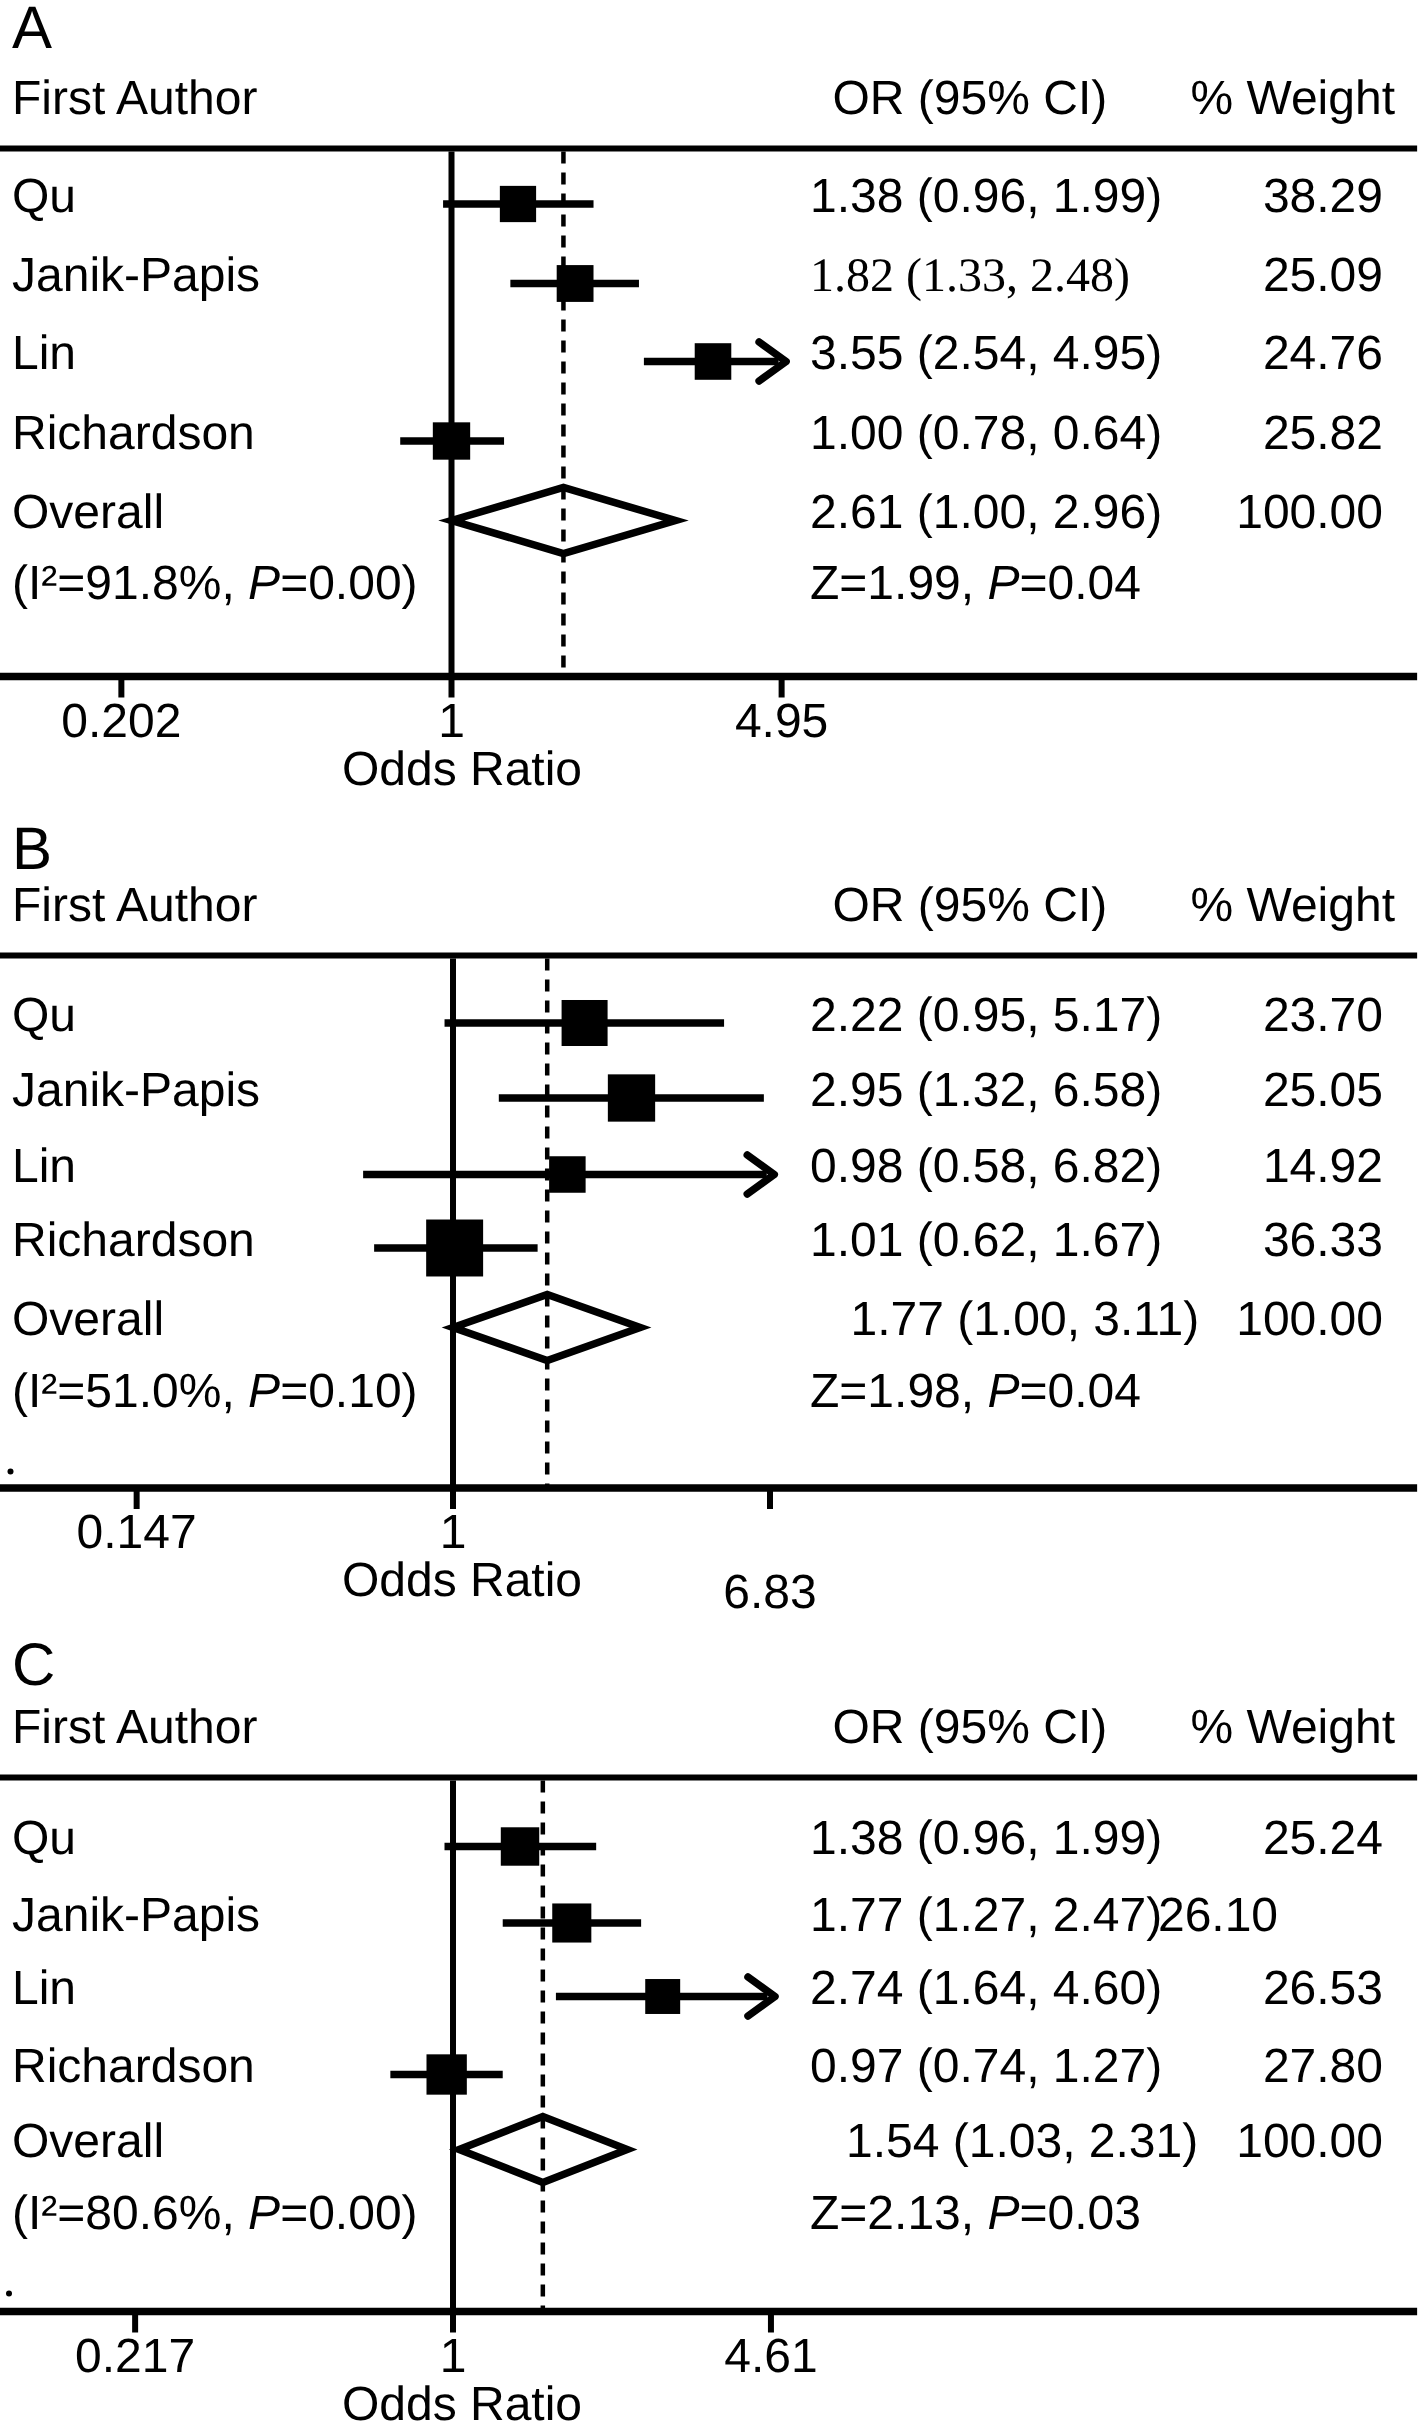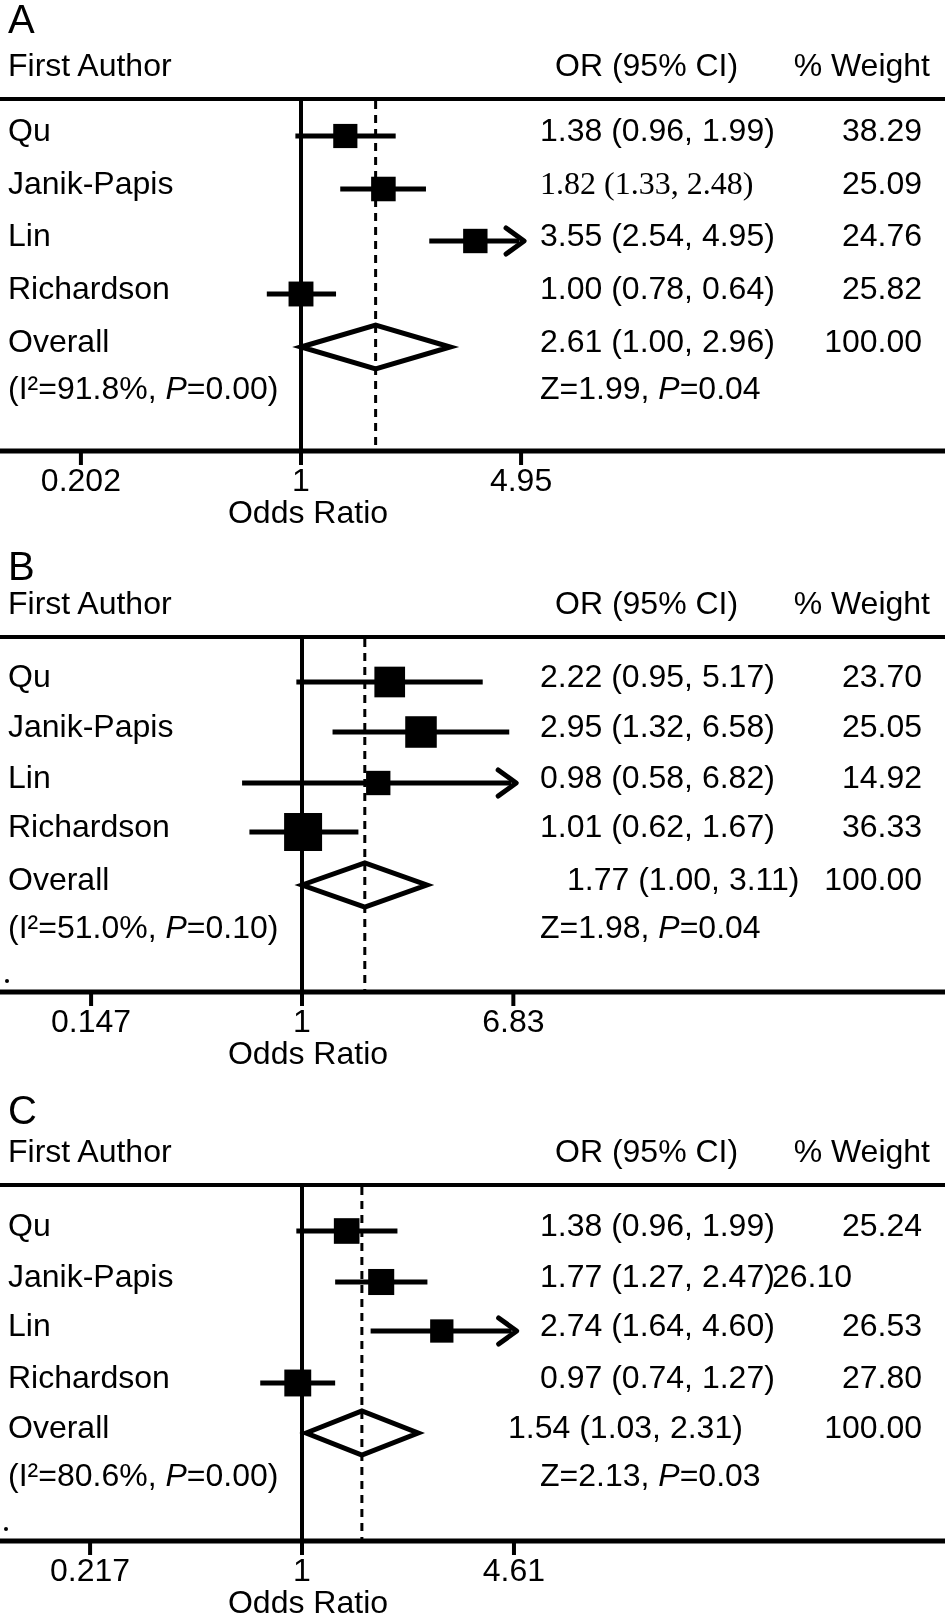--- a/index.html
+++ b/index.html
@@ -125,40 +125,40 @@
       <div class="txt" style="top: 805px; left: 8px;">Richardson</div>
       <div class="txt" style="top: 805px; left: 540px;">1.01 (0.62, 1.67)</div>
       <div class="txt right" style="top: 805px; right: 23px; width: 220px;">36.33</div>
       <div class="txt" style="top: 858px; left: 8px;">Overall</div>
       <div class="txt" style="top: 858px; left: 540px; margin-left: 27px;">1.77 (1.00, 3.11)</div>
       <div class="txt right" style="top: 858px; right: 23px; width: 220px;">100.00</div>
       <div class="txt fmt" style="top: 906px; left: 8px;">(I²=51.0%, <i>P</i>=0.10)</div>
       <div class="txt fmt" style="top: 906px; left: 540px;">Z=1.98, <i>P</i>=0.04</div>
       <div class="txt center" style="top: 1000px; left: 11.0945px; width: 160px;">0.147</div>
       <div class="txt center" style="top: 1000px; left: 222px; width: 160px;">1</div>
-      <div class="txt center" style="top: 1000px; left: 433.346px; width: 160px;">6.83</div>
+      <div class="txt center" style="top: 1040px; left: 433.346px; width: 160px;">6.83</div>
       <div class="txt center" style="top: 1032px; left: 183px; width: 250px;">Odds Ratio</div>
       <div class="txt letter" style="top: 1086px; left: 8px;">C</div>
       <div class="txt" style="top: 1130px; left: 8px;">First Author</div>
       <div class="txt" style="top: 1130px; left: 555px;">OR (95% CI)</div>
       <div class="txt right" style="top: 1130px; right: 15px; width: 250px;">% Weight</div>
       <div class="txt" style="top: 1204px; left: 8px;">Qu</div>
       <div class="txt" style="top: 1204px; left: 540px;">1.38 (0.96, 1.99)</div>
       <div class="txt right" style="top: 1204px; right: 23px; width: 220px;">25.24</div>
       <div class="txt" style="top: 1255px; left: 8px;">Janik-Papis</div>
       <div class="txt" style="top: 1255px; left: 540px;">1.77 (1.27, 2.47)</div>
       <div class="txt right" style="top: 1255px; right: 23px; width: 220px; text-align: center;">26.10</div>
       <div class="txt" style="top: 1304px; left: 8px;">Lin</div>
       <div class="txt" style="top: 1304px; left: 540px;">2.74 (1.64, 4.60)</div>
       <div class="txt right" style="top: 1304px; right: 23px; width: 220px;">26.53</div>
       <div class="txt" style="top: 1356px; left: 8px;">Richardson</div>
       <div class="txt" style="top: 1356px; left: 540px;">0.97 (0.74, 1.27)</div>
       <div class="txt right" style="top: 1356px; right: 23px; width: 220px;">27.80</div>
       <div class="txt" style="top: 1406px; left: 8px;">Overall</div>
-      <div class="txt" style="top: 1406px; left: 508px; text-align: right;">1.54 (1.03, 2.31)</div>
+      <div class="txt" style="top: 1406px; left: 564px; text-align: right;">1.54 (1.03, 2.31)</div>
       <div class="txt right" style="top: 1406px; right: 23px; width: 220px;">100.00</div>
       <div class="txt fmt" style="top: 1454px; left: 8px;">(I²=80.6%, <i>P</i>=0.00)</div>
       <div class="txt fmt" style="top: 1454px; left: 540px;">Z=2.13, <i>P</i>=0.03</div>
       <div class="txt center" style="top: 1549px; left: 10.0861px; width: 160px;">0.217</div>
       <div class="txt center" style="top: 1549px; left: 222px; width: 160px;">1</div>
       <div class="txt center" style="top: 1549px; left: 433.965px; width: 160px;">4.61</div>
       <div class="txt center" style="top: 1581px; left: 183px; width: 250px;">Odds Ratio</div>
     </div>
 </div>
 

